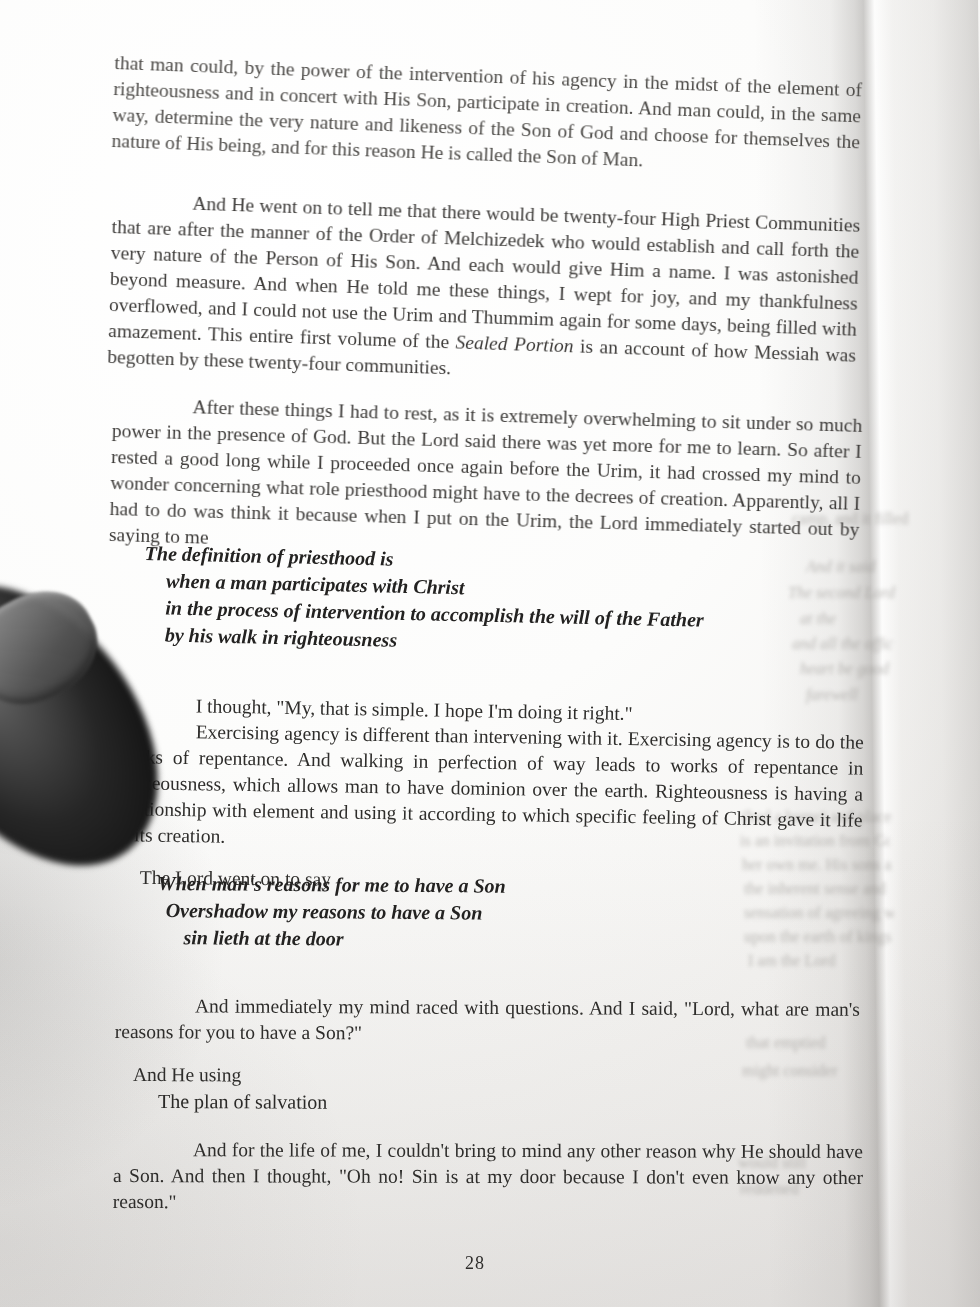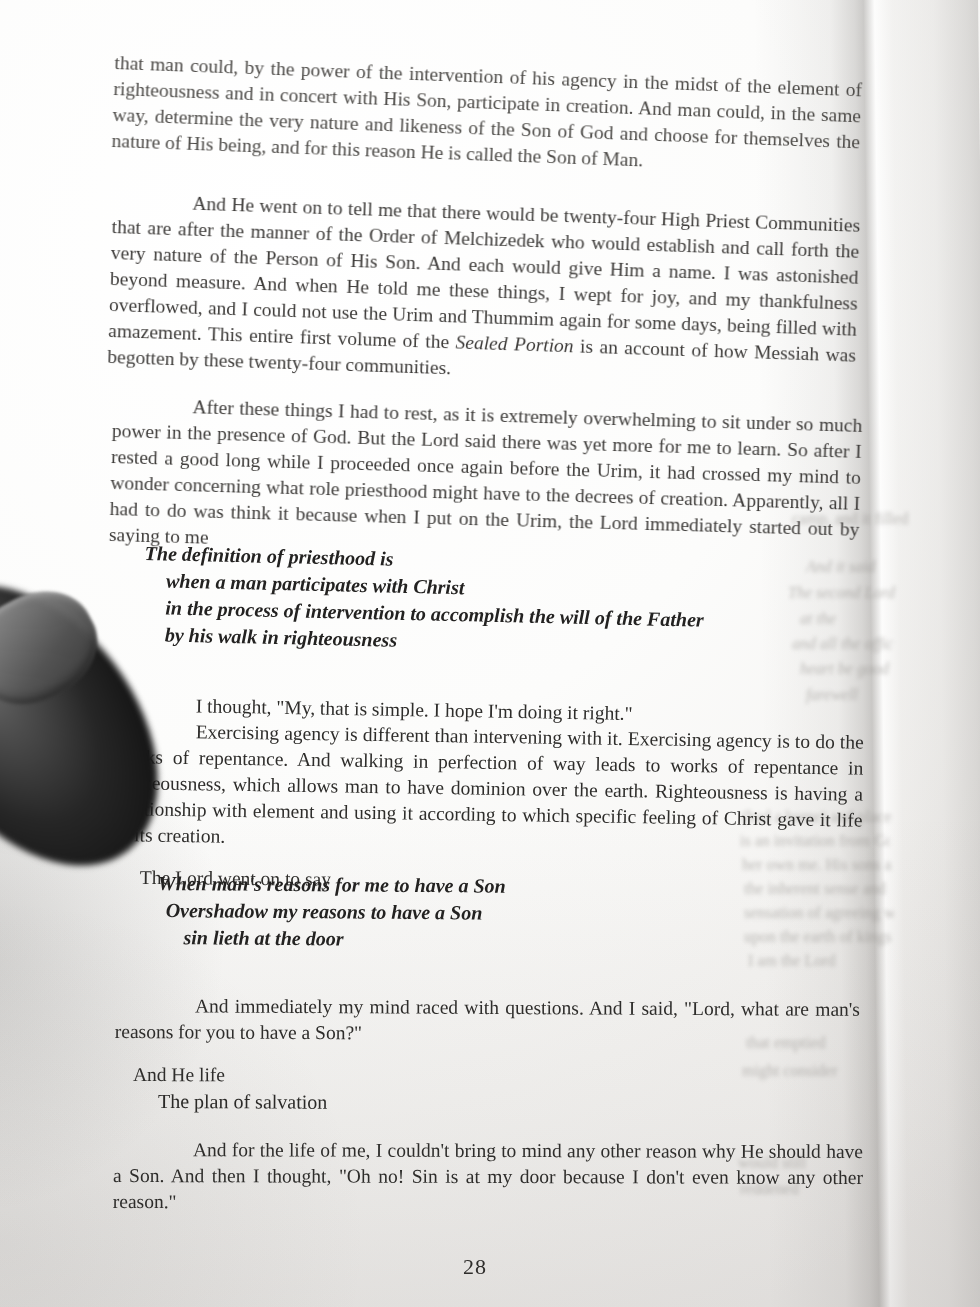--- a/index.html
+++ b/index.html
@@ -43,21 +43,21 @@
   .txt{position:absolute;color:#2e2d2b;font-size:19.5px;line-height:26px;
        transform-origin:left top;}
   .just{text-align:justify;}
   .ind{text-indent:80px;}
   .soft{color:#4d4b48;filter:blur(0.3px);}
   .mid{color:#3e3c3a;filter:blur(0.2px);}
   .bq{font-style:italic;font-weight:bold;font-size:20px;line-height:27px;color:#232221;}
   .bq .cont{padding-left:22px;display:block;}
   .bq .cont2{padding-left:40px;display:block;}
   .itq{font-size:20px;color:#2b2a28;}
-  .pagenum{letter-spacing:1px;font-size:22px;color:#2e2d2b;}
+  .pagenum{letter-spacing:1px;font-size:18px;color:#2e2d2b;}
   
   .ghost{position:absolute;font-size:16px;line-height:22px;color:#8a8783;opacity:0.55;
          filter:blur(2.2px);white-space:nowrap;max-width:150px;overflow:hidden;
          pointer-events:none;}
   .ghost.it{font-style:italic;}
 </style>
 </head>
 <body>
 
 <div class="photo">
@@ -104,21 +104,21 @@
   <p class="txt" style="left:140px;top:845px;transform:rotate(0.5deg)">The Lord went on to say</p>
 
   <div class="txt bq" style="left:158px;top:870px;width:640px;transform:rotate(0.45deg)">
     <span>When man's reasons for me to have a Son</span>
     <span class="cont" style="padding-left:8px">Overshadow my reasons to have a Son</span>
     <span class="cont2" style="padding-left:26px">sin lieth at the door</span>
   </div>
 
   <p class="txt just ind" style="left:115px;top:973px;width:745px;transform:rotate(0.3deg)">And immediately my mind raced with questions.  And I said, "Lord, what are man's reasons for you to have a Son?"</p>
 
-  <p class="txt" style="left:133px;top:1042px;transform:rotate(0.25deg)">And He life</p>
+  <p class="txt" style="left:133px;top:1042px;transform:rotate(0.25deg)">And He using</p>
 
   <p class="txt itq" style="left:158px;top:1068px;transform:rotate(0.25deg)">The plan of salvation</p>
 
   <p class="txt just ind" style="left:113px;top:1117px;width:750px;transform:rotate(0.15deg)">And for the life of me, I couldn't bring to mind any other reason why He should have a Son.  And then I thought, "Oh no!  Sin is at my door because I don't even know any other reason."</p>
 
   <p class="txt pagenum" style="left:115px;top:1232px;width:720px;text-align:center">28</p>
 
   <div class="thumb">
     <div class="thumb-halo"></div>
     <div class="thumb-body"></div>

